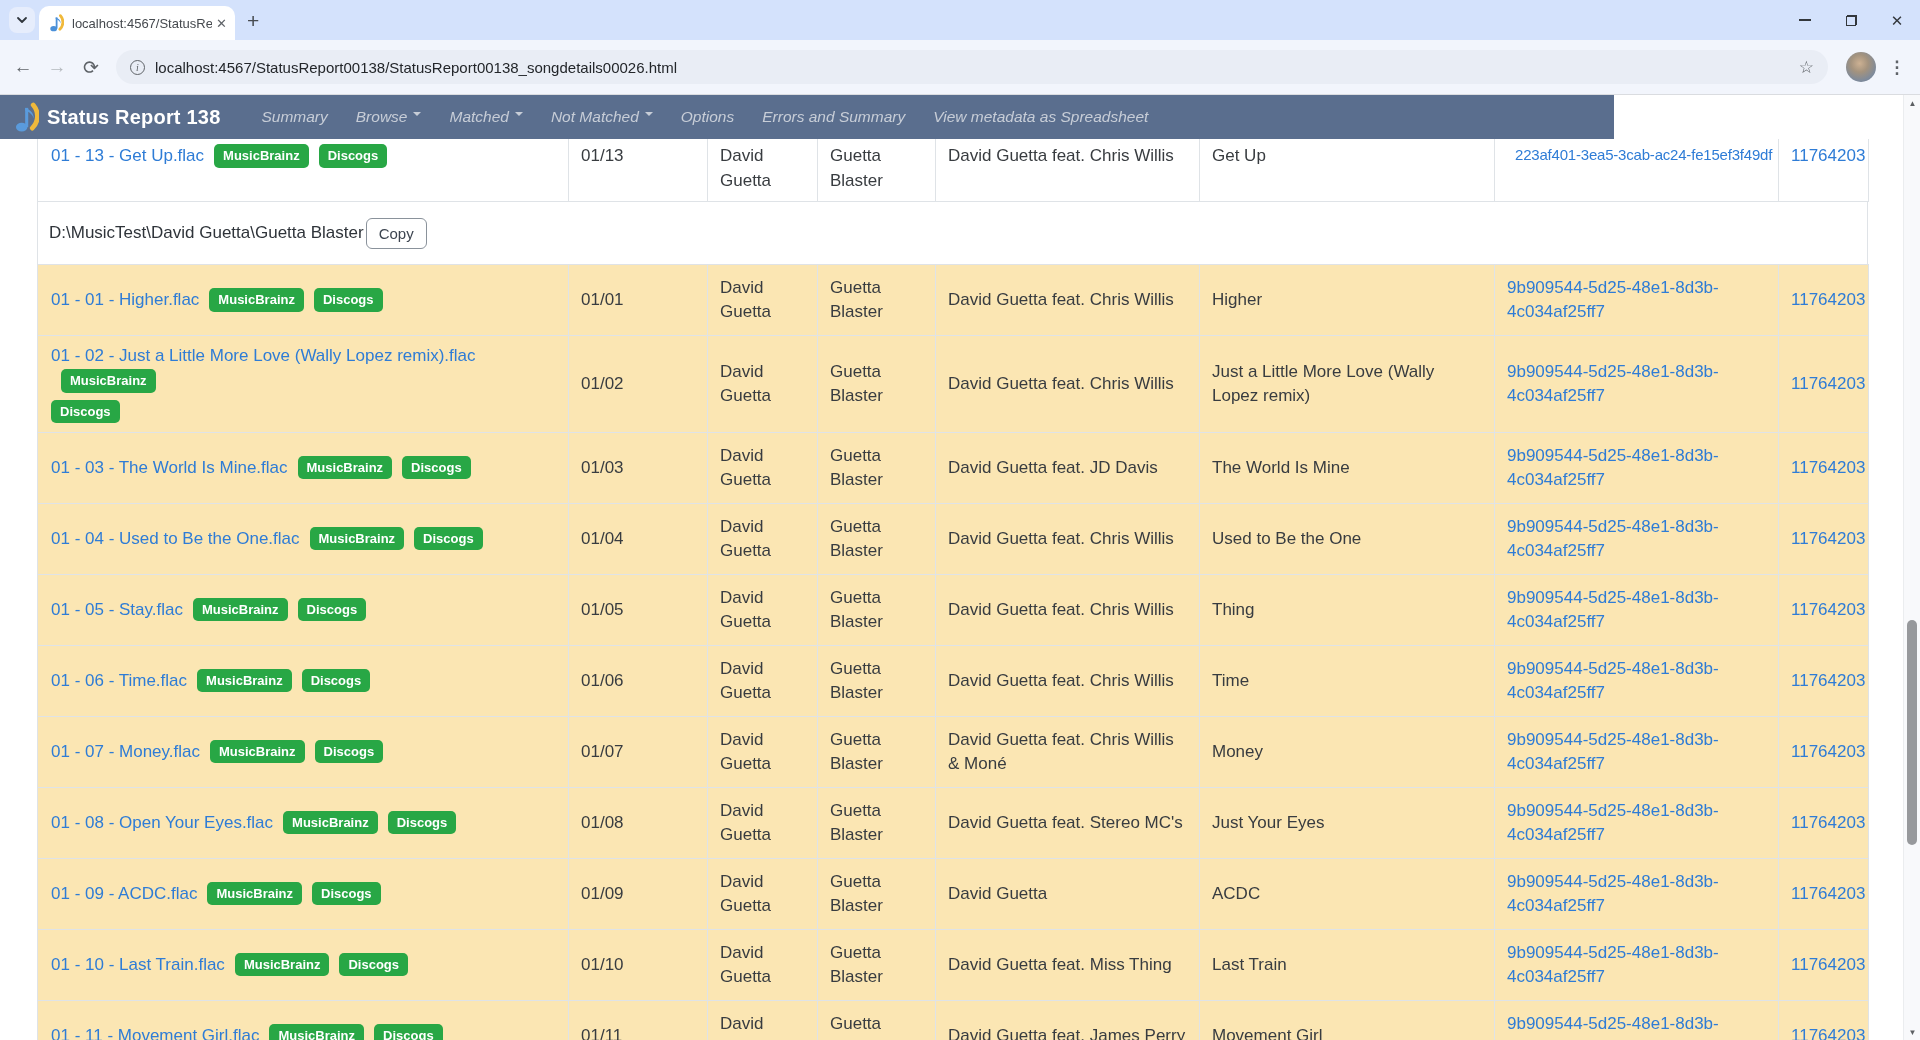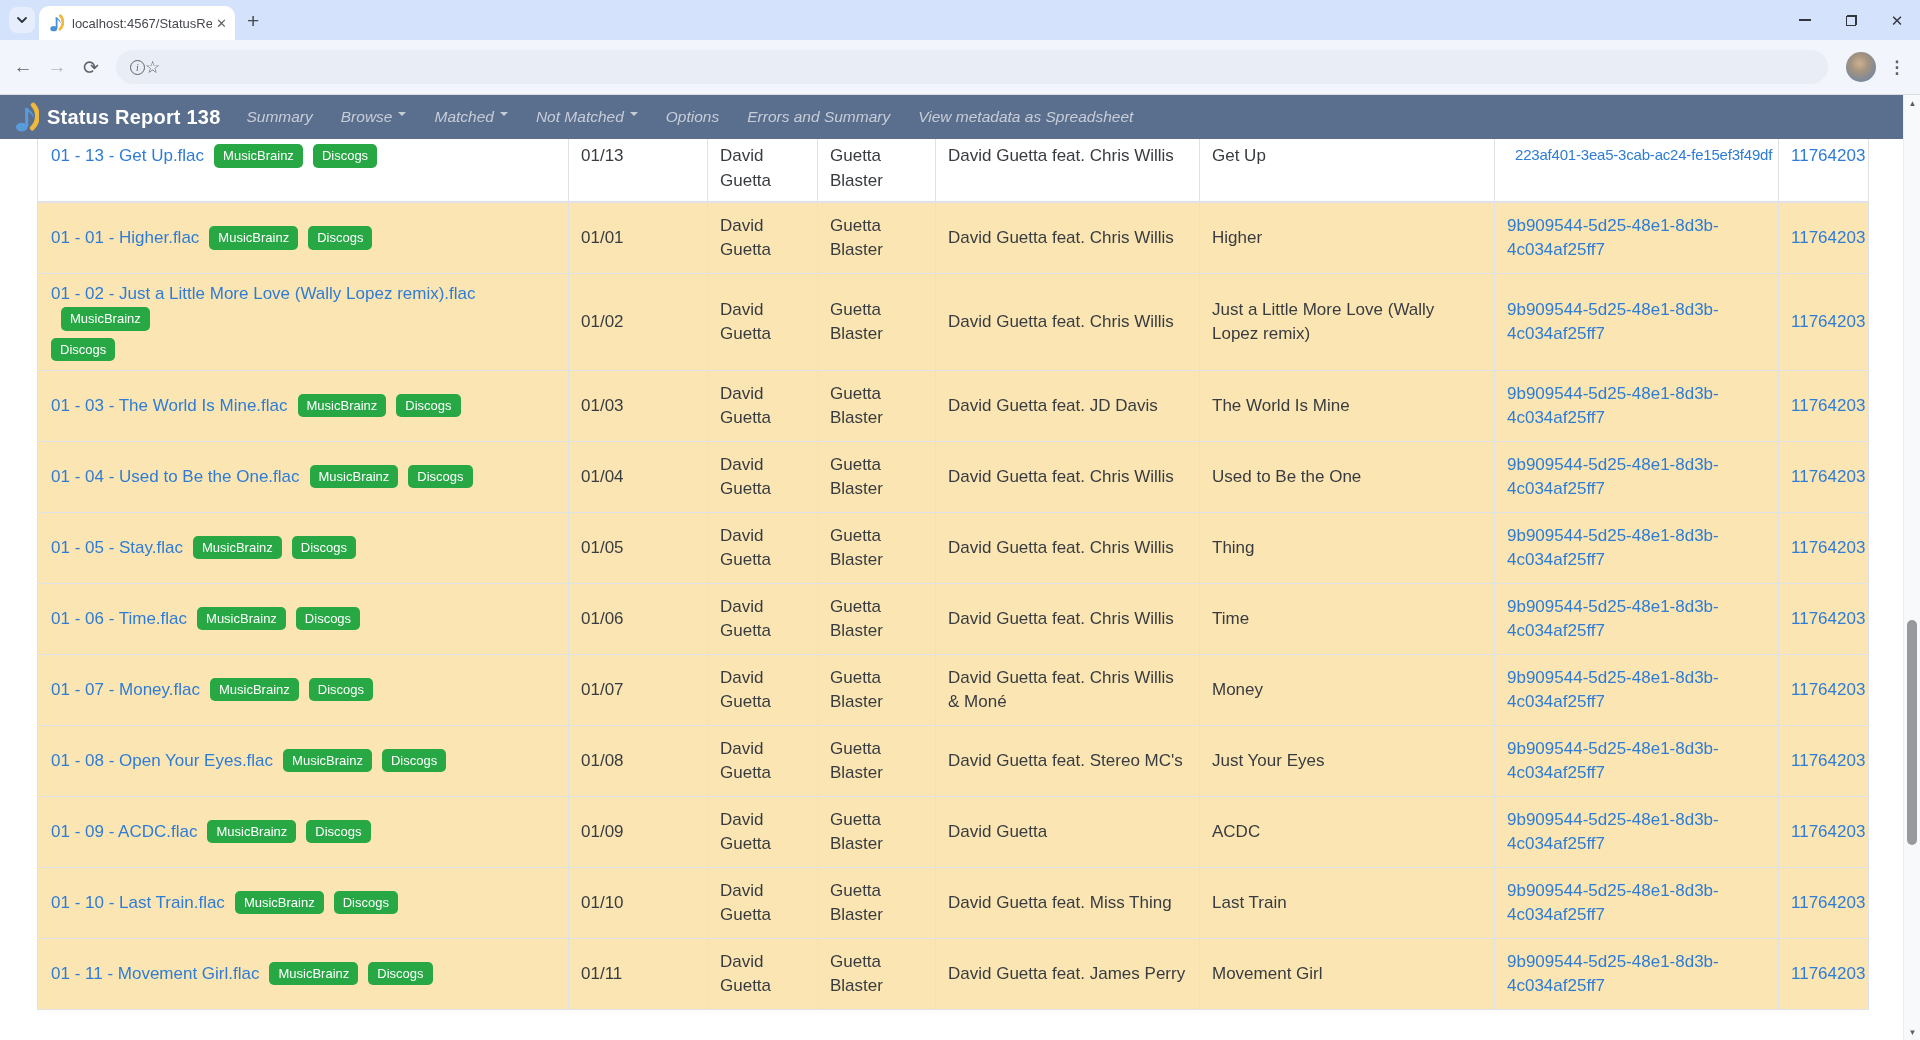--- a/index.html
+++ b/index.html
@@ -33,40 +33,40 @@
   .info-ic { width:15px; height:15px; border:1.4px solid #5f6368; border-radius:50%; color:#5f6368;
     font-size:10px; display:flex; align-items:center; justify-content:center; font-style:italic; font-family:"Liberation Serif",serif; flex:0 0 auto; }
   .url { font-size:15px; color:#23262a; margin-left:10px; white-space:nowrap; overflow:hidden; flex:1; }
   .star-ic { font-size:17px; color:#5f6368; cursor:pointer; flex:0 0 auto; }
   .avatar { width:30px; height:30px; border-radius:50%; margin:0 8px; cursor:pointer; flex:0 0 auto;
     background:radial-gradient(circle at 45% 38%, #cdb193 0%, #a4937e 35%, #7e8a9b 70%, #55657c 100%); }
   .kebab { width:26px; display:flex; align-items:center; justify-content:center; font-size:17px; font-weight:bold; color:#5f6368; cursor:pointer; }
 
   
   .page { position:relative; height:945px; background:#fff; overflow:hidden; }
-  .navbar { height:44px; width:1903px; background:#5a6e8e; display:flex; align-items:center; padding-left:14px; }
+  .navbar { height:44px; width:1614px; background:#5a6e8e; display:flex; align-items:center; padding-left:14px;gap:15px; }
   .brand { display:flex; align-items:center; cursor:pointer; }
   .brand-title { color:#fff; font-size:20px; font-weight:bold; margin-left:8px; letter-spacing:.2px; }
   .nav-items { display:flex; align-items:center; margin-left:12px; }
   .nav-item { color:#c7cdd7; font-size:15.5px; padding:0 14px; cursor:pointer; white-space:nowrap;font-style:italic; }
   .caret { display:inline-block; width:0; height:0; border:4px solid transparent; border-top-color:#c7cdd7;
     margin-left:6px; vertical-align:2px; }
 
   
   table { border-collapse:collapse; table-layout:fixed; width:1831px; margin-left:37px; }
   col.w1{width:531px} col.w2{width:139px} col.w3{width:110px} col.w4{width:118px}
   col.w5{width:264px} col.w6{width:295px} col.w7{width:284px} col.w8{width:90px}
   td { border:1px solid #dfe3e7; vertical-align:middle; padding:8px 12px; font-size:17px;
     color:#383c40; line-height:1.45; overflow:hidden; }
   a { color:#2e7cd6; text-decoration:none; cursor:pointer; }
   .prev-table td { vertical-align:top; padding-top:5px; height:60px; border-top:none; }
   .prev-table .mbid-cell { white-space:nowrap; font-size:15px; letter-spacing:-.2px;padding-left:20px; }
   .songs-table td { background:#fbe6b3; height:71px; }
   .file-cell { padding-left:13px; }
-  .badge { display:inline-block; background:#28a745; color:#fff; font-size:13px; font-weight:normal;
+  .badge { display:inline-block; background:#28a745; color:#fff; font-size:13px; font-weight:bold;
     padding:4px 9px; border-radius:5px; margin-left:10px; white-space:nowrap; vertical-align:1px; line-height:1.2; }
   .dc-cell { white-space:nowrap; padding-right:2px; }
 
   .dir-block { margin-left:37px; width:1831px; height:62px; background:#fff; display:flex; align-items:center;
     border-left:1px solid #dfe3e7; border-right:1px solid #dfe3e7; padding-left:11px; }
   .dir-path { font-size:17px; color:#2f343a; }
   .copy-btn { margin-left:2px; padding:6px 12px; background:#fff; border:1px solid #8a929b; border-radius:6px;
     color:#3d4550; font-size:15px; cursor:pointer; }
 
   
@@ -116,20 +116,21 @@
         <span>←</span>
       </div>
     <div class="tb-btn disabled">
         <span>→</span>
       </div>
     <div class="tb-btn">
         <span>⟳</span>
       </div>
     <div class="omnibox">
       <span class="info-ic">i</span>
+      <span class="url">localhost:4567/StatusReport00138/StatusReport00138_songdetails00026.html</span>
       <span class="star-ic">☆</span>
     </div>
     <div class="avatar"></div>
     <div class="kebab">⋮</div>
   </div>
 
   <div class="page">
 
     <div class="navbar">
       <div class="brand">
@@ -178,20 +179,24 @@
         <td>David Guetta</td>
         <td>Guetta Blaster</td>
         <td>David Guetta feat. Chris Willis</td>
         <td>Get Up</td>
         <td class="mbid-cell"><a>223af401-3ea5-3cab-ac24-fe15ef3f49df</a></td>
         <td class="dc-cell"><a>11764203</a></td>
       </tr>
     </tbody>
       </table>
 
+    <div class="dir-block">
+      <span class="dir-path">D:\MusicTest\David Guetta\Guetta Blaster</span>
+      <button class="copy-btn">Copy</button>
+    </div>
 
     <table class="songs-table">
       <colgroup>
           <col class="w1">
           <col class="w2">
           <col class="w3">
           <col class="w4">
           <col class="w5">
           <col class="w6">
           <col class="w7">

